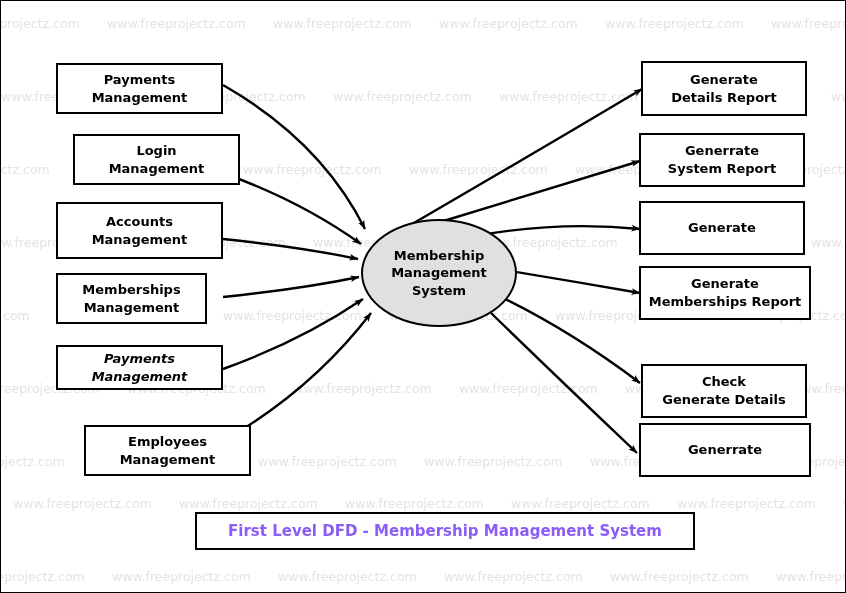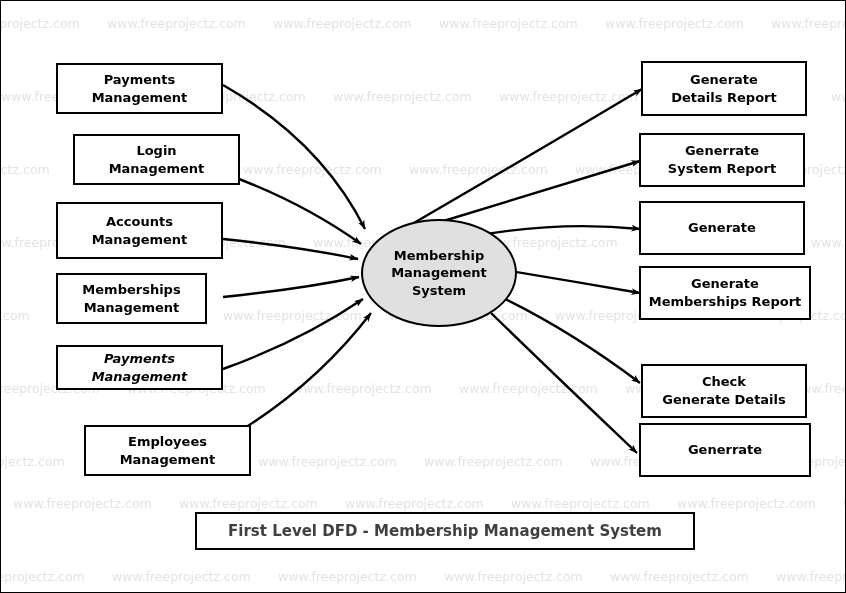--- a/index.html
+++ b/index.html
@@ -90,21 +90,21 @@
     position: absolute;
     background: #ffffff;
     border: 2.5px solid #000000;
     box-sizing: border-box;
     display: flex;
     align-items: center;
     justify-content: center;
     text-align: center;
     font-weight: bold;
     font-size: 15px;
-    color: #404040;
+    color: #8b5cf6;
     font-family: "DejaVu Sans", sans-serif;
   }
 </style>
 </head>
 <body>
 
 <div id="canvas">
 
   <div id="watermarks">
       <span class="wm" style="left: -60px; top: 15px; color: rgb(227, 227, 227);">www.freeprojectz.com</span>

